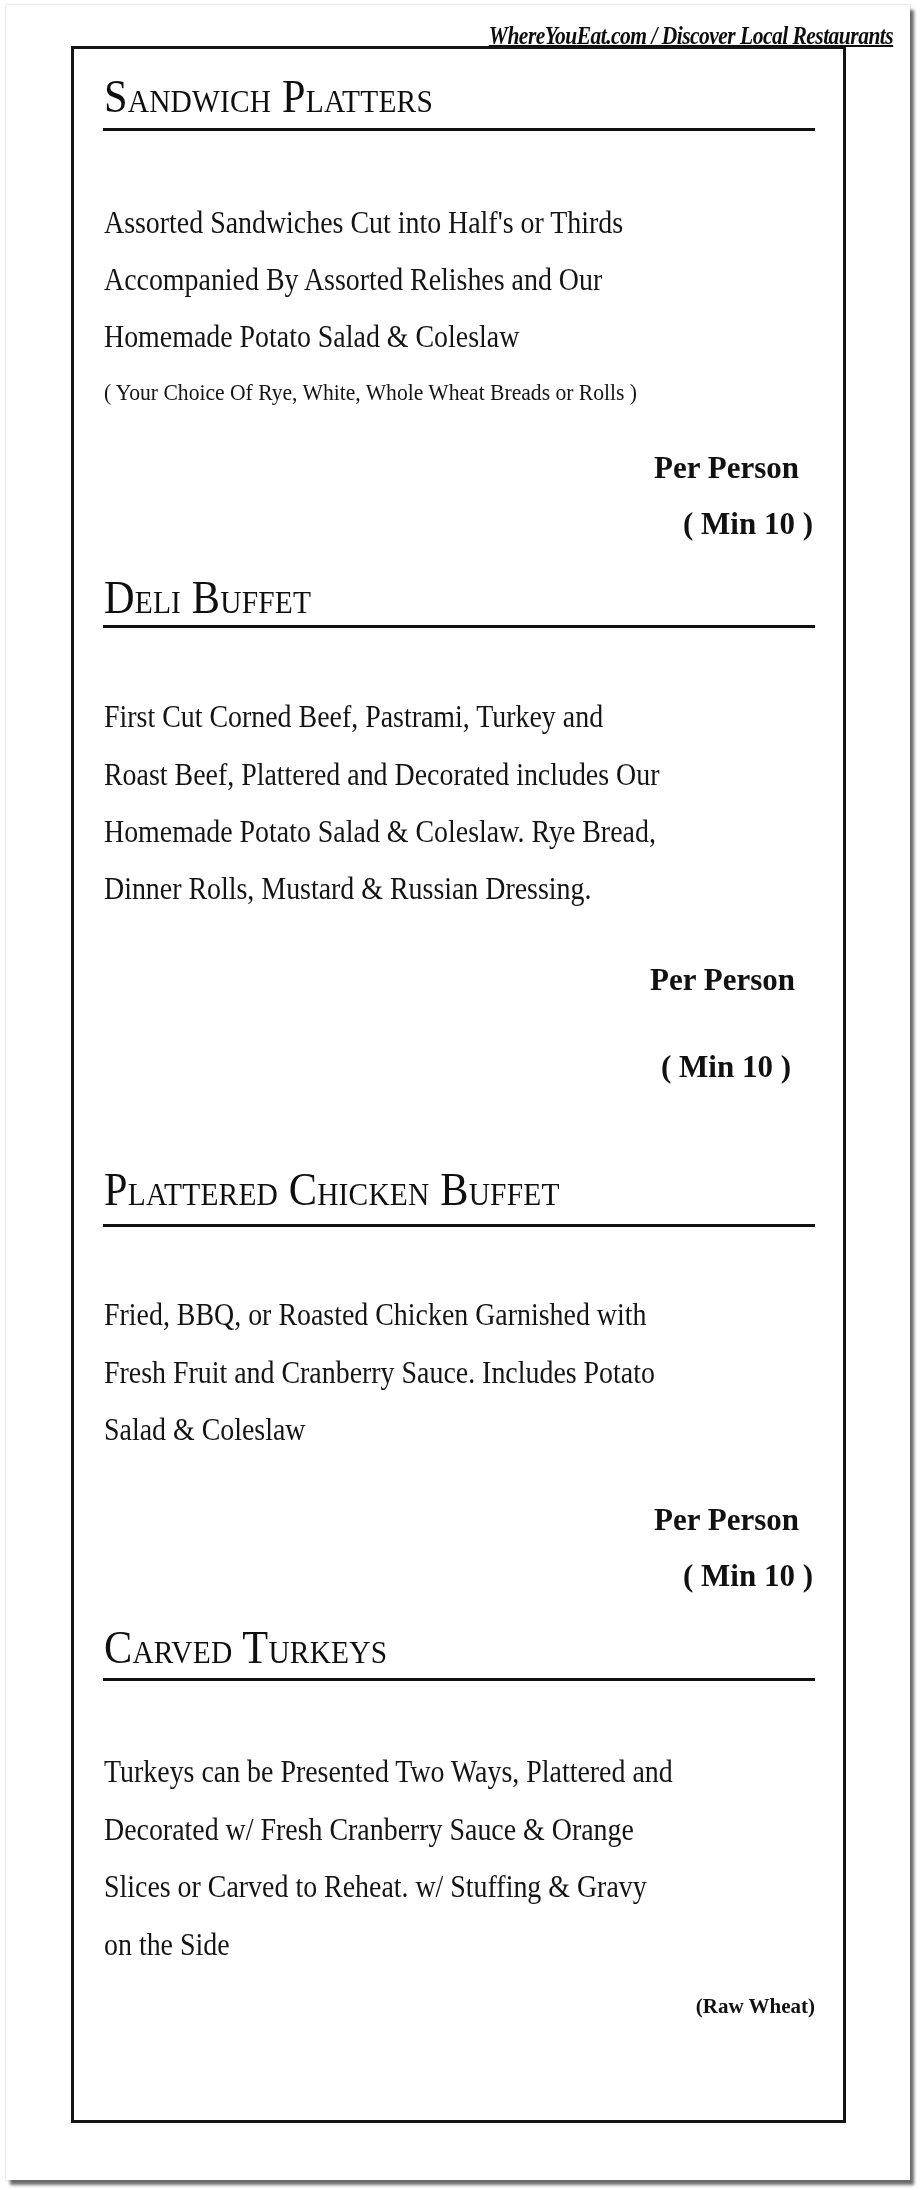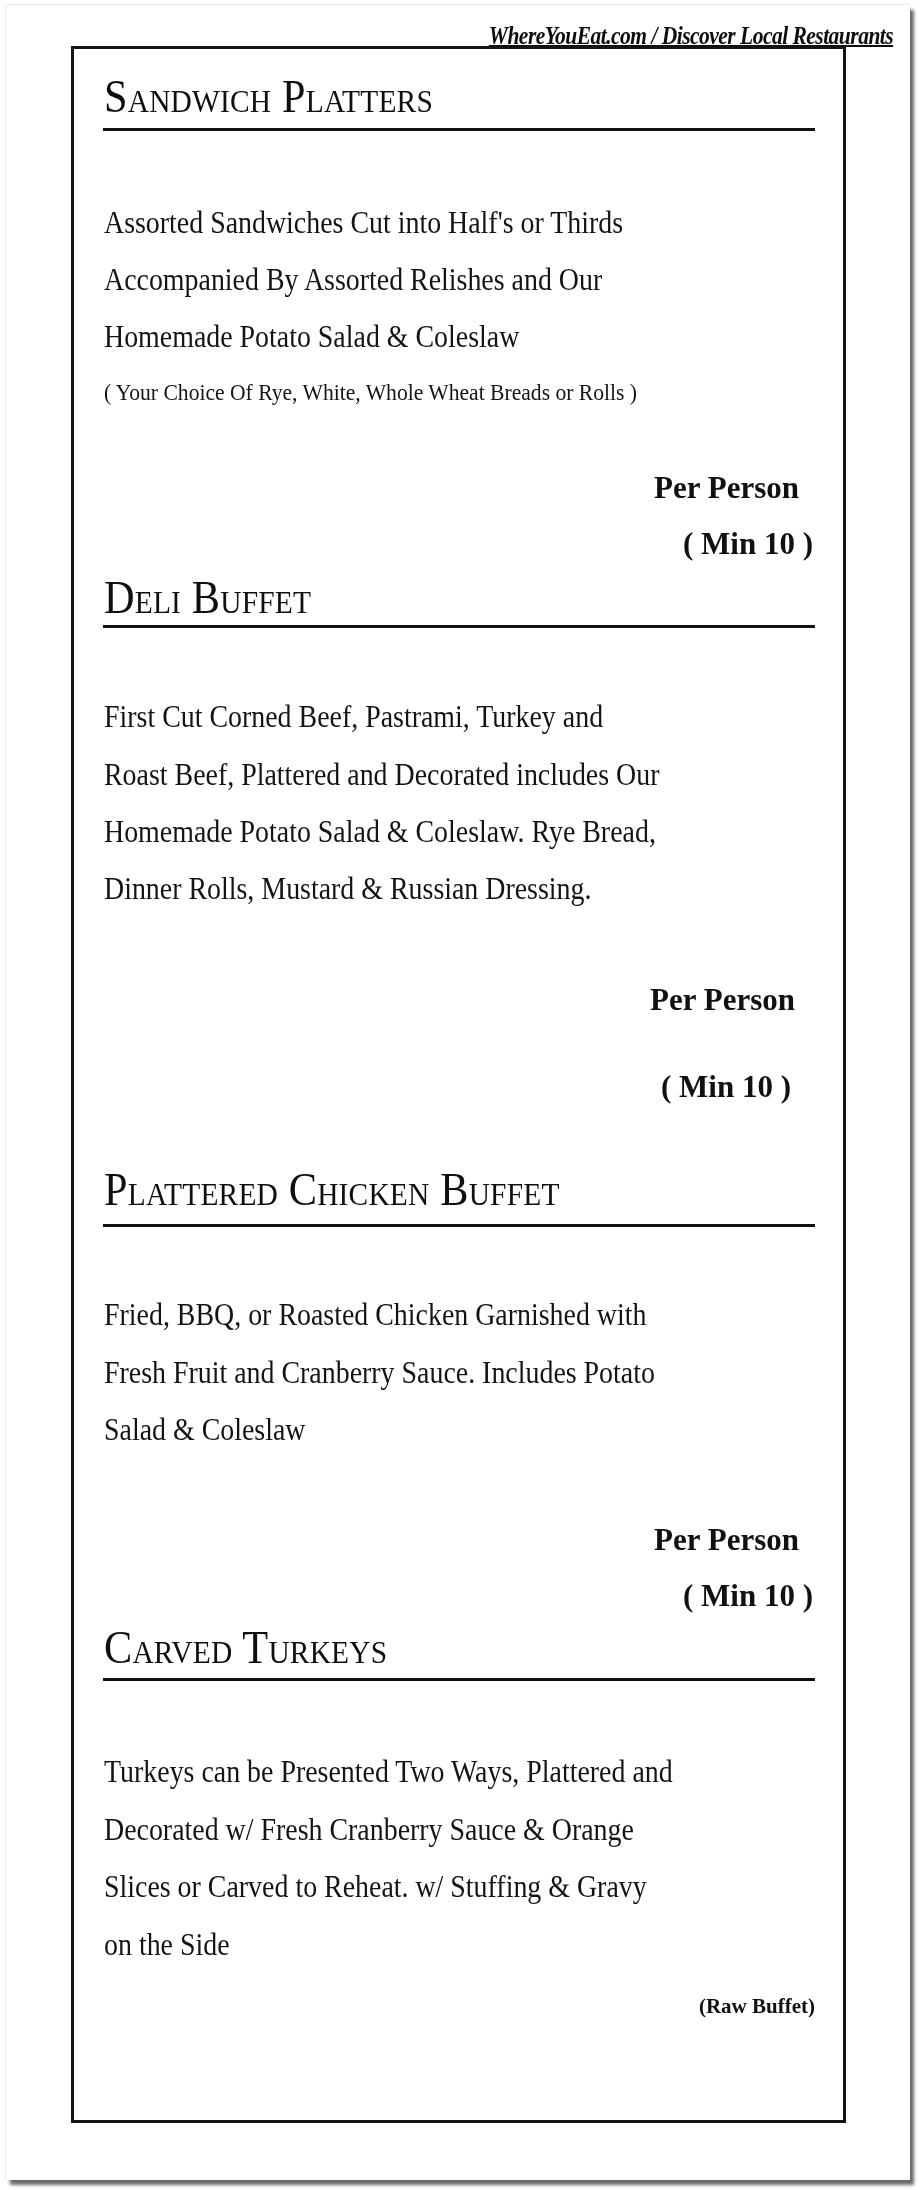--- a/index.html
+++ b/index.html
@@ -85,21 +85,20 @@
     line-height: 28px;
     color: #141414;
     transform: scaleX(0.9);
     transform-origin: left center;
   }
   .price-label {
     font-size: 31px;
     line-height: 36px;
     font-weight: bold;
     color: #111111;
-    margin-top: 20px;
   }
   .note-label {
     font-size: 21px;
     line-height: 24px;
     font-weight: bold;
     color: #111111;
   }
 </style>
 </head>
 <body>
@@ -142,14 +141,14 @@
   <div class="abs price-label" style="top:1558px; right:108px;">( Min 10 )</div>
 </div>
 
 <div>
   <div class="abs heading" style="top:1625px;">Carved Turkeys</div>
   <div class="rule" style="top:1678px;"></div>
   <div class="abs body-line" style="top:1754px;">Turkeys can be Presented Two Ways, Plattered and</div>
   <div class="abs body-line" style="top:1812px;">Decorated w/ Fresh Cranberry Sauce &amp; Orange</div>
   <div class="abs body-line" style="top:1869px;">Slices or Carved to Reheat. w/ Stuffing &amp; Gravy</div>
   <div class="abs body-line" style="top:1927px;">on the Side</div>
-  <div class="abs note-label" style="top:1994px; right:106px;">(Raw Buffet)</div>
+  <div class="abs note-label" style="top:1994px; right:106px;">(Raw Wheat)</div>
 </div>
 
 </body></html>

